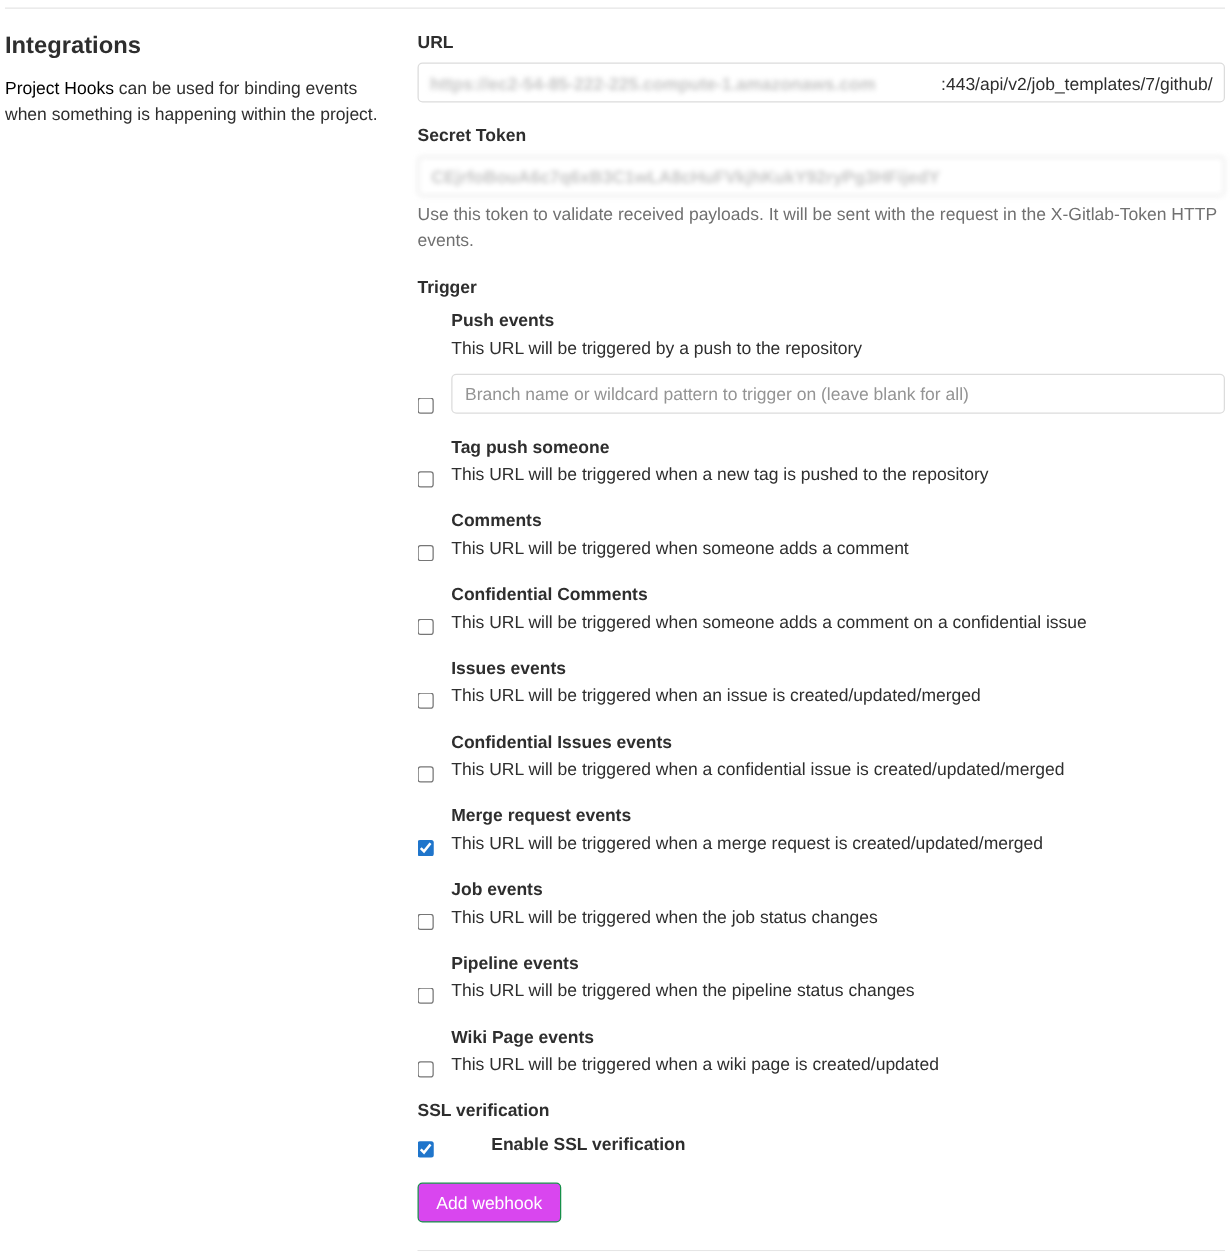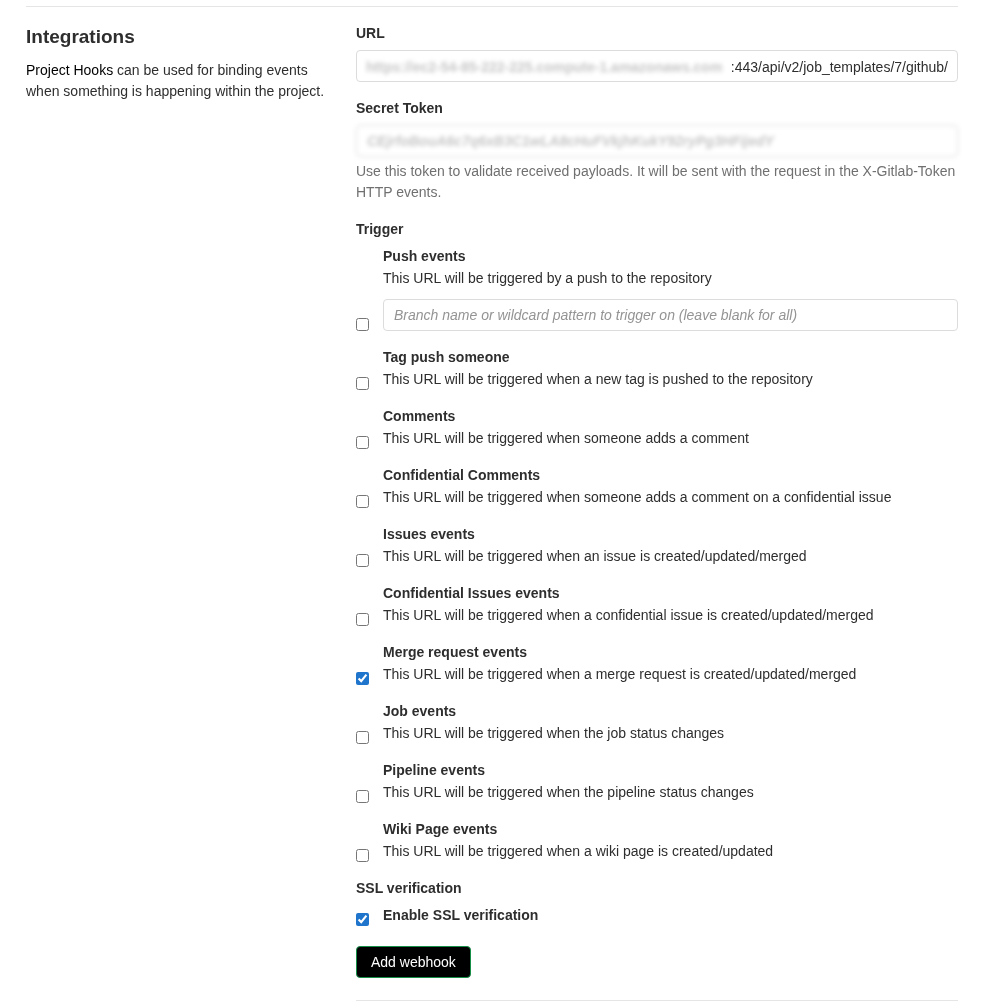--- a/index.html
+++ b/index.html
@@ -6,21 +6,21 @@
   body {
     margin: 0;
     font-family: -apple-system, BlinkMacSystemFont, "Segoe UI", Helvetica, Arial, sans-serif;
     color: #2e2e2e;
     font-size: 14px;
     line-height: 1.5;
     background: #fff;
   }
   .container {
     width: 984px;
-    padding: 0 26px;
+    padding: 0 4px;
   }
   .top-hr {
     border: none;
     border-top: 1px solid #e5e5e5;
     margin: 6px 0 16px 0;
   }
   .layout {
     display: flex;
     gap: 30px;
   }
@@ -56,21 +56,20 @@
   }
   .text-input {
     width: 100%;
     padding: 7px 10px;
     border: 1px solid #dcdcdc;
     border-radius: 4px;
     font-size: 14px;
     color: #2e2e2e;
     background: #fff;
     font-family: inherit;
-    font-style: italic;
   }
   .text-input::placeholder {
     color: #949494;
   }
   .blurred {
     color: #c6c6c6;
     filter: blur(2px);
   }
   .partial-blur {
     position: relative;
@@ -117,21 +116,21 @@
   .trigger-desc {
     color: #2e2e2e;
     margin: 1px 0 0 0;
   }
   .branch-input {
     margin-top: 10px;
   }
   .btn-success {
     display: inline-block;
     padding: 7px 14px;
-    background: #000000;
+    background: #d946ef;
     color: #fff;
     border: 1px solid #168f48;
     border-radius: 4px;
     font-size: 14px;
     font-weight: 400;
     cursor: pointer;
     font-family: inherit;
   }
   .btn-row {
     margin-top: 8px;
@@ -241,21 +240,21 @@
               <div class="trigger-body">
                 <div class="trigger-title">Wiki Page events</div>
                 <div class="trigger-desc">This URL will be triggered when a wiki page is created/updated</div>
               </div>
             </div>
           </div>
       </div>
 
       <div class="form-group" style="margin-top:4px;">
         <label class="label">SSL verification</label>
-        <div class="trigger-row" style="margin-bottom:20px;">
+        <div class="trigger-row" style="margin-bottom:20px;gap:32px;">
           <input type="checkbox" class="trigger-check" id="ssl-check" checked="" style="">
           <div class="trigger-body">
             <div class="trigger-title">Enable SSL verification</div>
           </div>
         </div>
       </div>
 
       <div class="btn-row">
         <button class="btn-success">Add webhook</button>
       </div>

